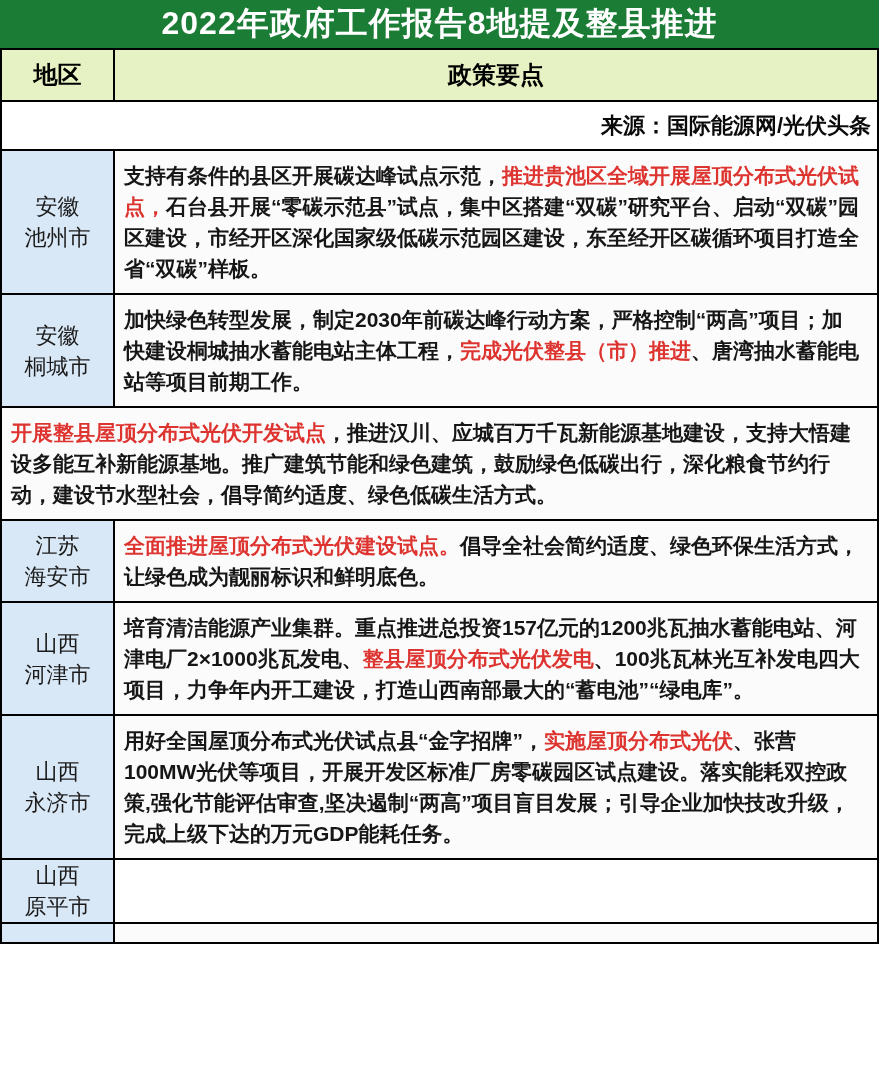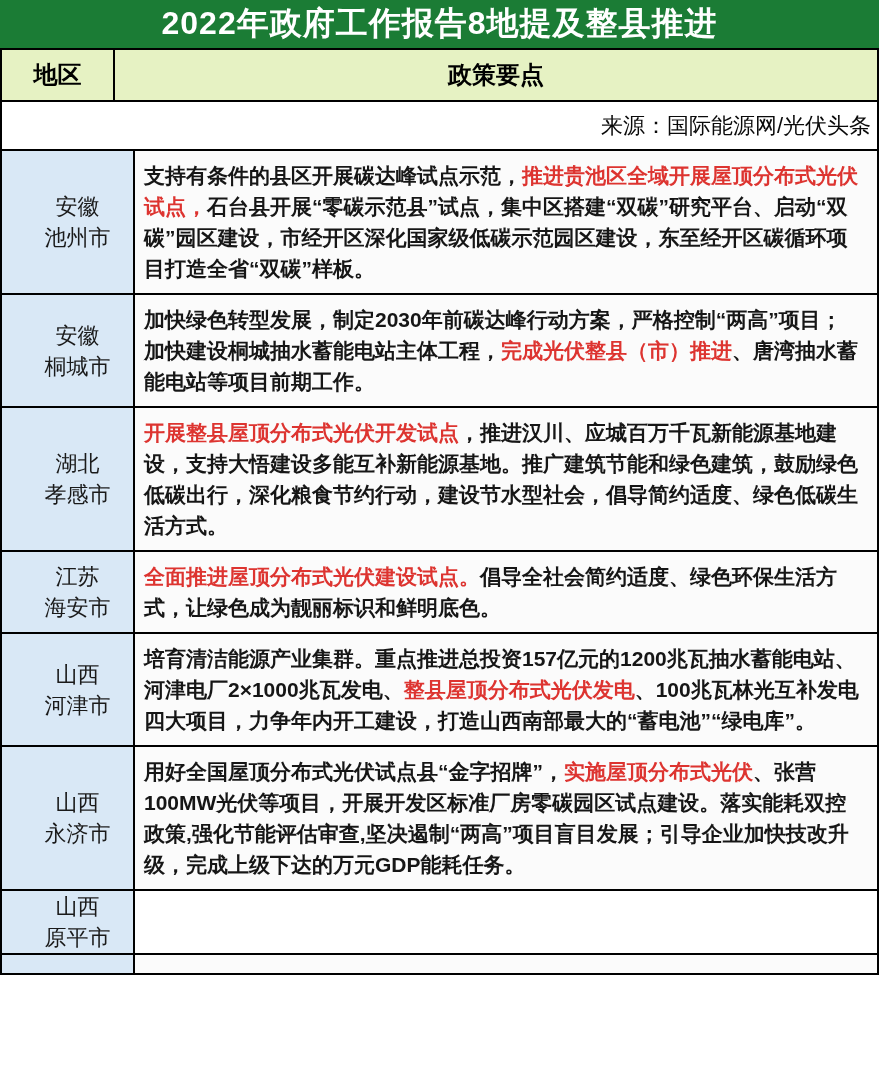--- a/index.html
+++ b/index.html
@@ -55,21 +55,21 @@
     font-size: 24px;
     font-weight: bold;
     color: #000;
   }
   .source-row {
     background: #ffffff;
     border-bottom: 2px solid #000;
     text-align: right;
     padding: 9px 6px 8px 16px;
     font-size: 22px;
-    font-weight: normal;
+    font-weight: bold;
     color: #0a0a0a;
   }
   .row {
     display: flex;
   }
   .row:not(:last-child) {
     border-bottom: 2px solid #000;
   }
   .region-cell {
     flex: 0 0 111px;
@@ -77,21 +77,20 @@
     border-right: 2px solid #000;
     display: flex;
     flex-direction: column;
     align-items: center;
     justify-content: center;
     font-size: 22px;
     line-height: 31px;
     font-weight: 500;
     color: #1a1a1a;
     text-align: center;
-    padding-left: 20px;
   }
   .policy-cell {
     flex: 1;
     background: #fbfbfb;
     padding: 9px 16px 9px 9px;
     font-size: 21px;
     line-height: 31px;
     font-weight: 600;
     color: #161616;
   }
@@ -121,24 +120,20 @@
           <div class="policy-cell"><span>支持有条件的县区开展碳达峰试点示范，</span><span class="red">推进贵池区全域开展屋顶分布式光伏试点，</span><span>石台县开展“零碳示范县”试点，集中区搭建“双碳”研究平台、启动“双碳”园区建设，市经开区深化国家级低碳示范园区建设，东至经开区碳循环项目打造全省“双碳”样板。</span></div>
         </div>
         <div class="row">
           <div class="region-cell">
             <div>安徽</div>
             <div>桐城市</div>
           </div>
           <div class="policy-cell"><span>加快绿色转型发展，制定2030年前碳达峰行动方案，严格控制“两高”项目；加快建设桐城抽水蓄能电站主体工程，</span><span class="red">完成光伏整县（市）推进</span><span>、唐湾抽水蓄能电站等项目前期工作。</span></div>
         </div>
         <div class="row">
-          <div class="region-cell">
-            <div>湖北</div>
-            <div>孝感市</div>
-          </div>
           <div class="policy-cell"><span class="red">开展整县屋顶分布式光伏开发试点</span><span>，推进汉川、应城百万千瓦新能源基地建设，支持大悟建设多能互补新能源基地。推广建筑节能和绿色建筑，鼓励绿色低碳出行，深化粮食节约行动，建设节水型社会，倡导简约适度、绿色低碳生活方式。</span></div>
         </div>
         <div class="row">
           <div class="region-cell">
             <div>江苏</div>
             <div>海安市</div>
           </div>
           <div class="policy-cell"><span class="red">全面推进屋顶分布式光伏建设试点。</span><span>倡导全社会简约适度、绿色环保生活方式，让绿色成为靓丽标识和鲜明底色。</span></div>
         </div>
         <div class="row">

